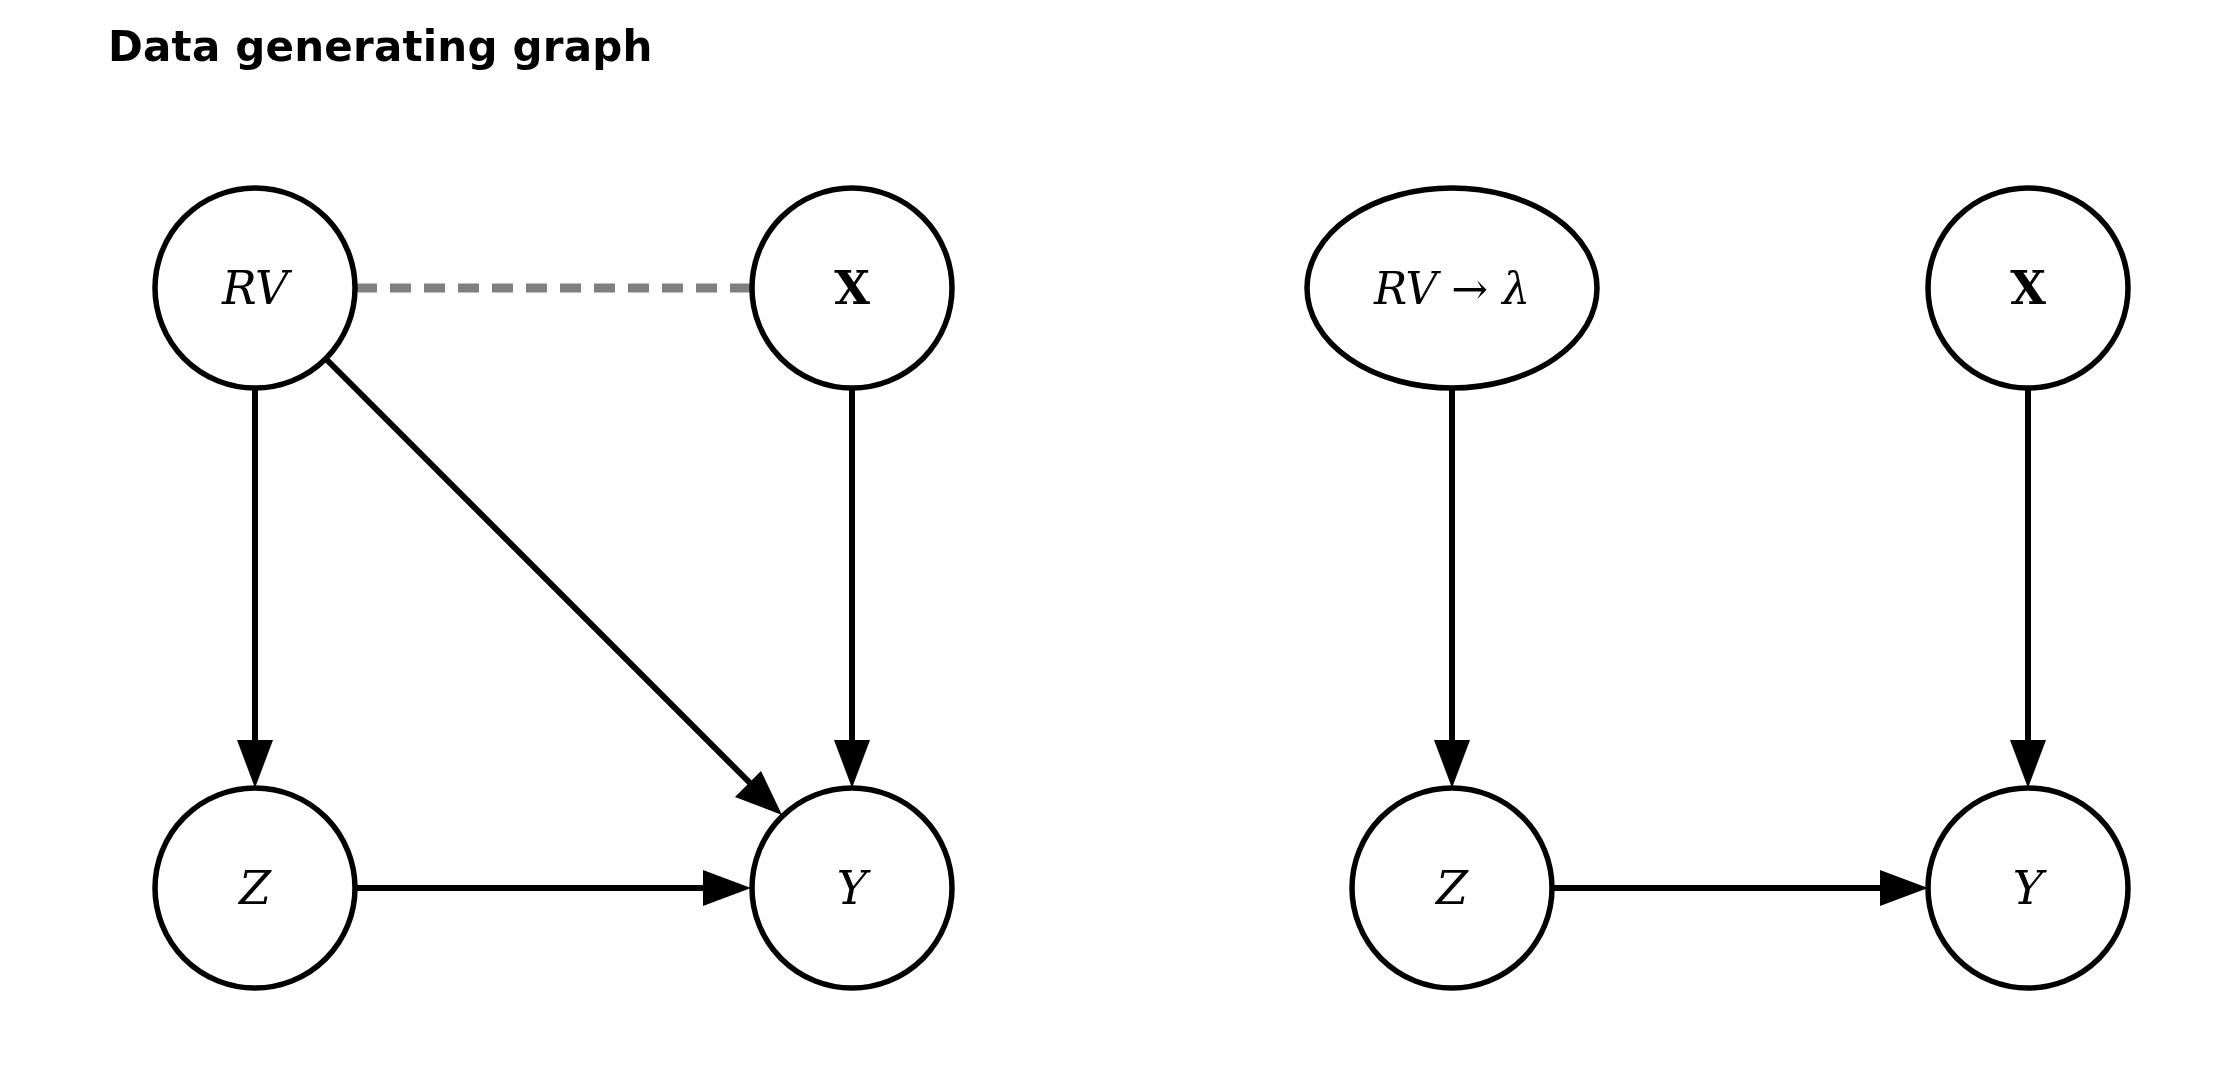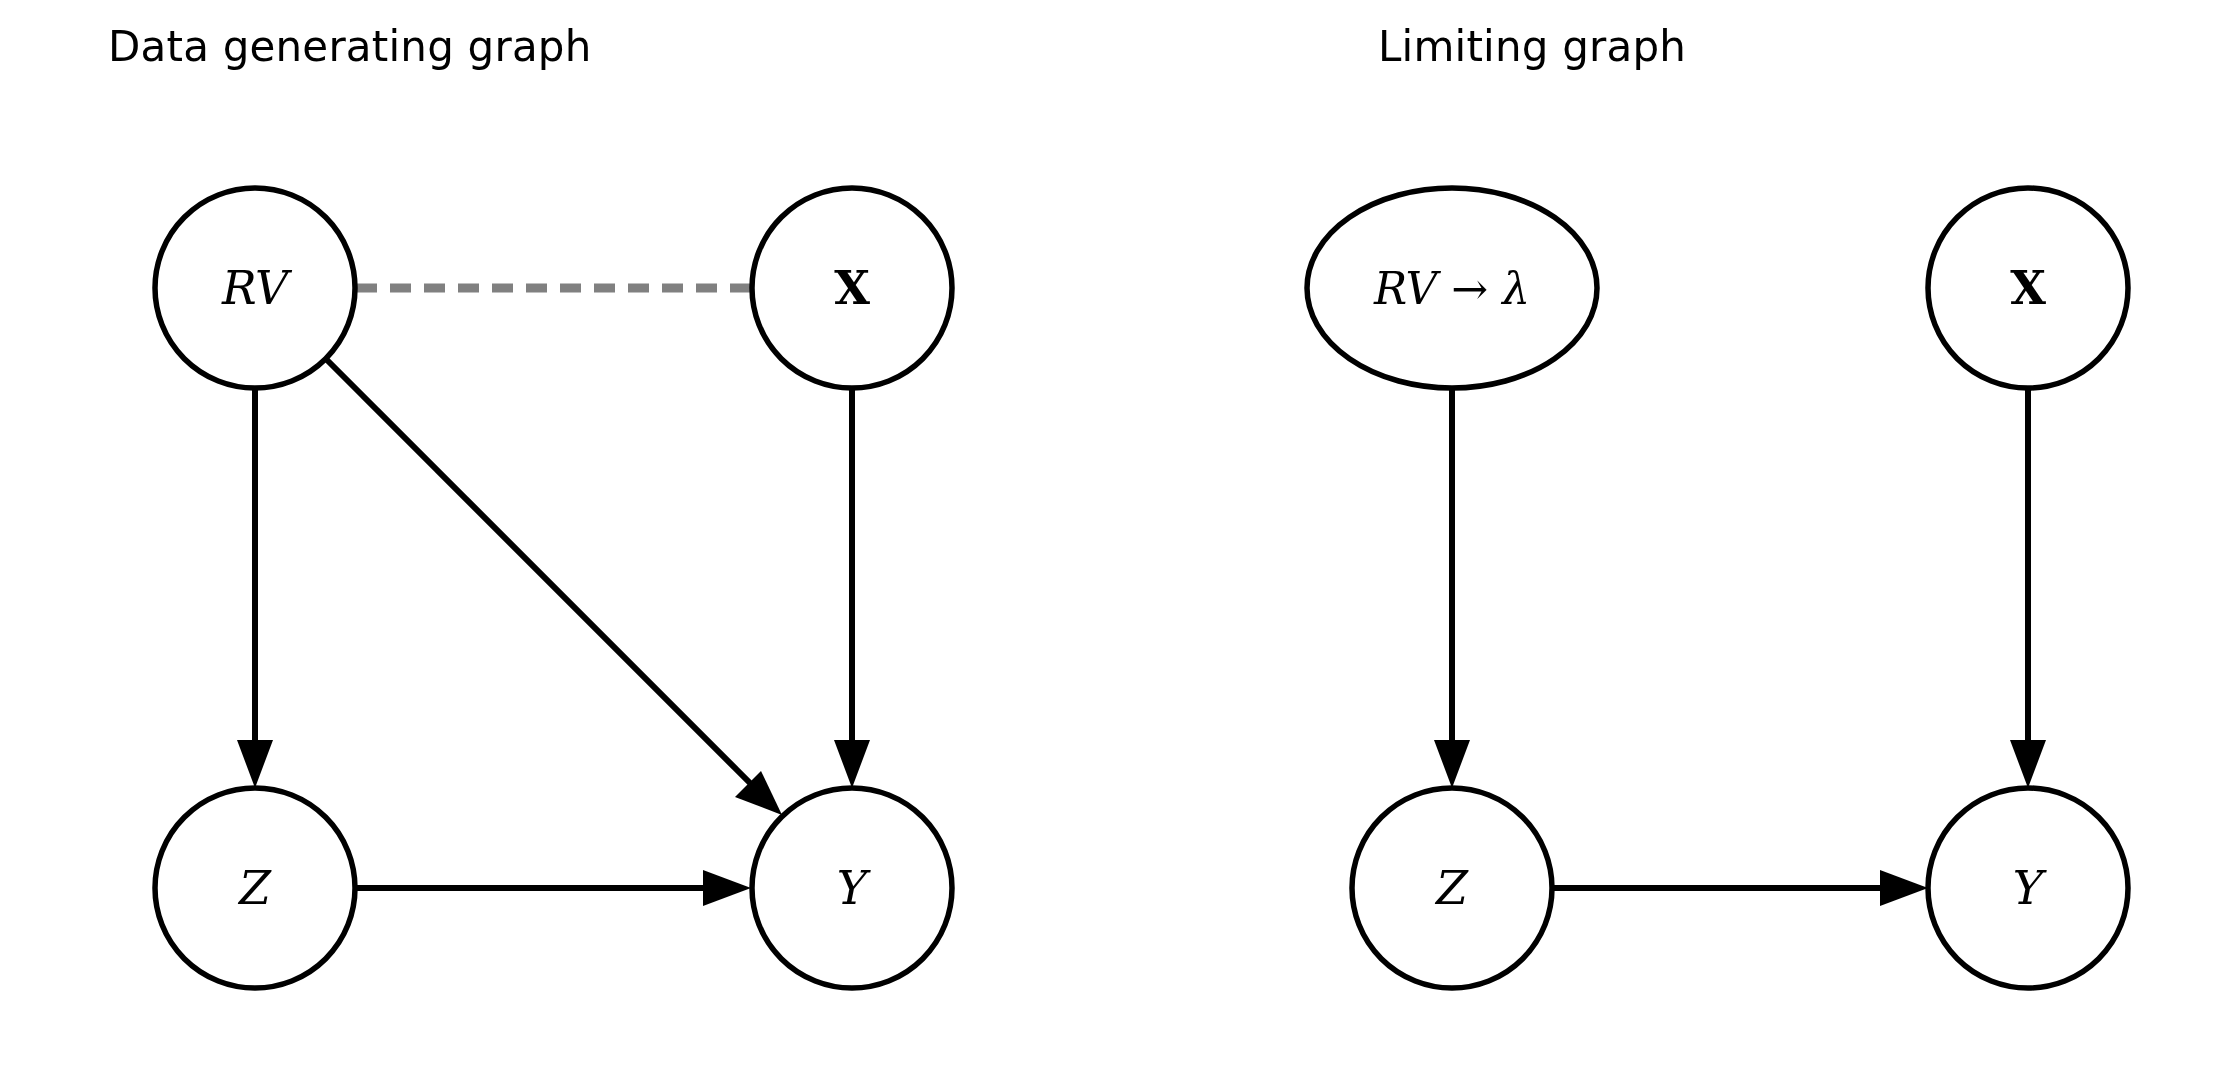--- a/index.html
+++ b/index.html
@@ -16,21 +16,21 @@
   #root {
     position: relative;
     width: 2235px;
     height: 1086px;
     background: #ffffff;
   }
   .panel-title {
     position: absolute;
     font-family: "DejaVu Sans", sans-serif;
     font-size: 42px;
-    font-weight: 400;
+    font-weight: 700;
     color: #000000;
     white-space: nowrap;
     letter-spacing: 0.2px;
     text-align: center;
   }
   #title-left  { left: 108px;  top: 22px; }
   #title-right { left: 1378px; top: 22px; }
 
   svg.graph {
     position: absolute;
@@ -77,21 +77,20 @@
     stroke: none;
   }
 </style>
 </head>
 <body>
 
 <div id="root">
 
   <div class="panel-title" id="title-left">Data generating graph</div>
 
-  <div class="panel-title" id="title-right">Limiting graph</div>
 
   <svg class="graph" viewBox="0 0 2235 1086">
 
     <g>
 
       <line class="edge-dashed" x1="356" y1="288" x2="751" y2="288"></line>
 
       <line class="edge" x1="255" y1="389" x2="255" y2="757"></line>
       <polygon class="arrow-head" points="255,788 237,740 273,740"></polygon>
 

